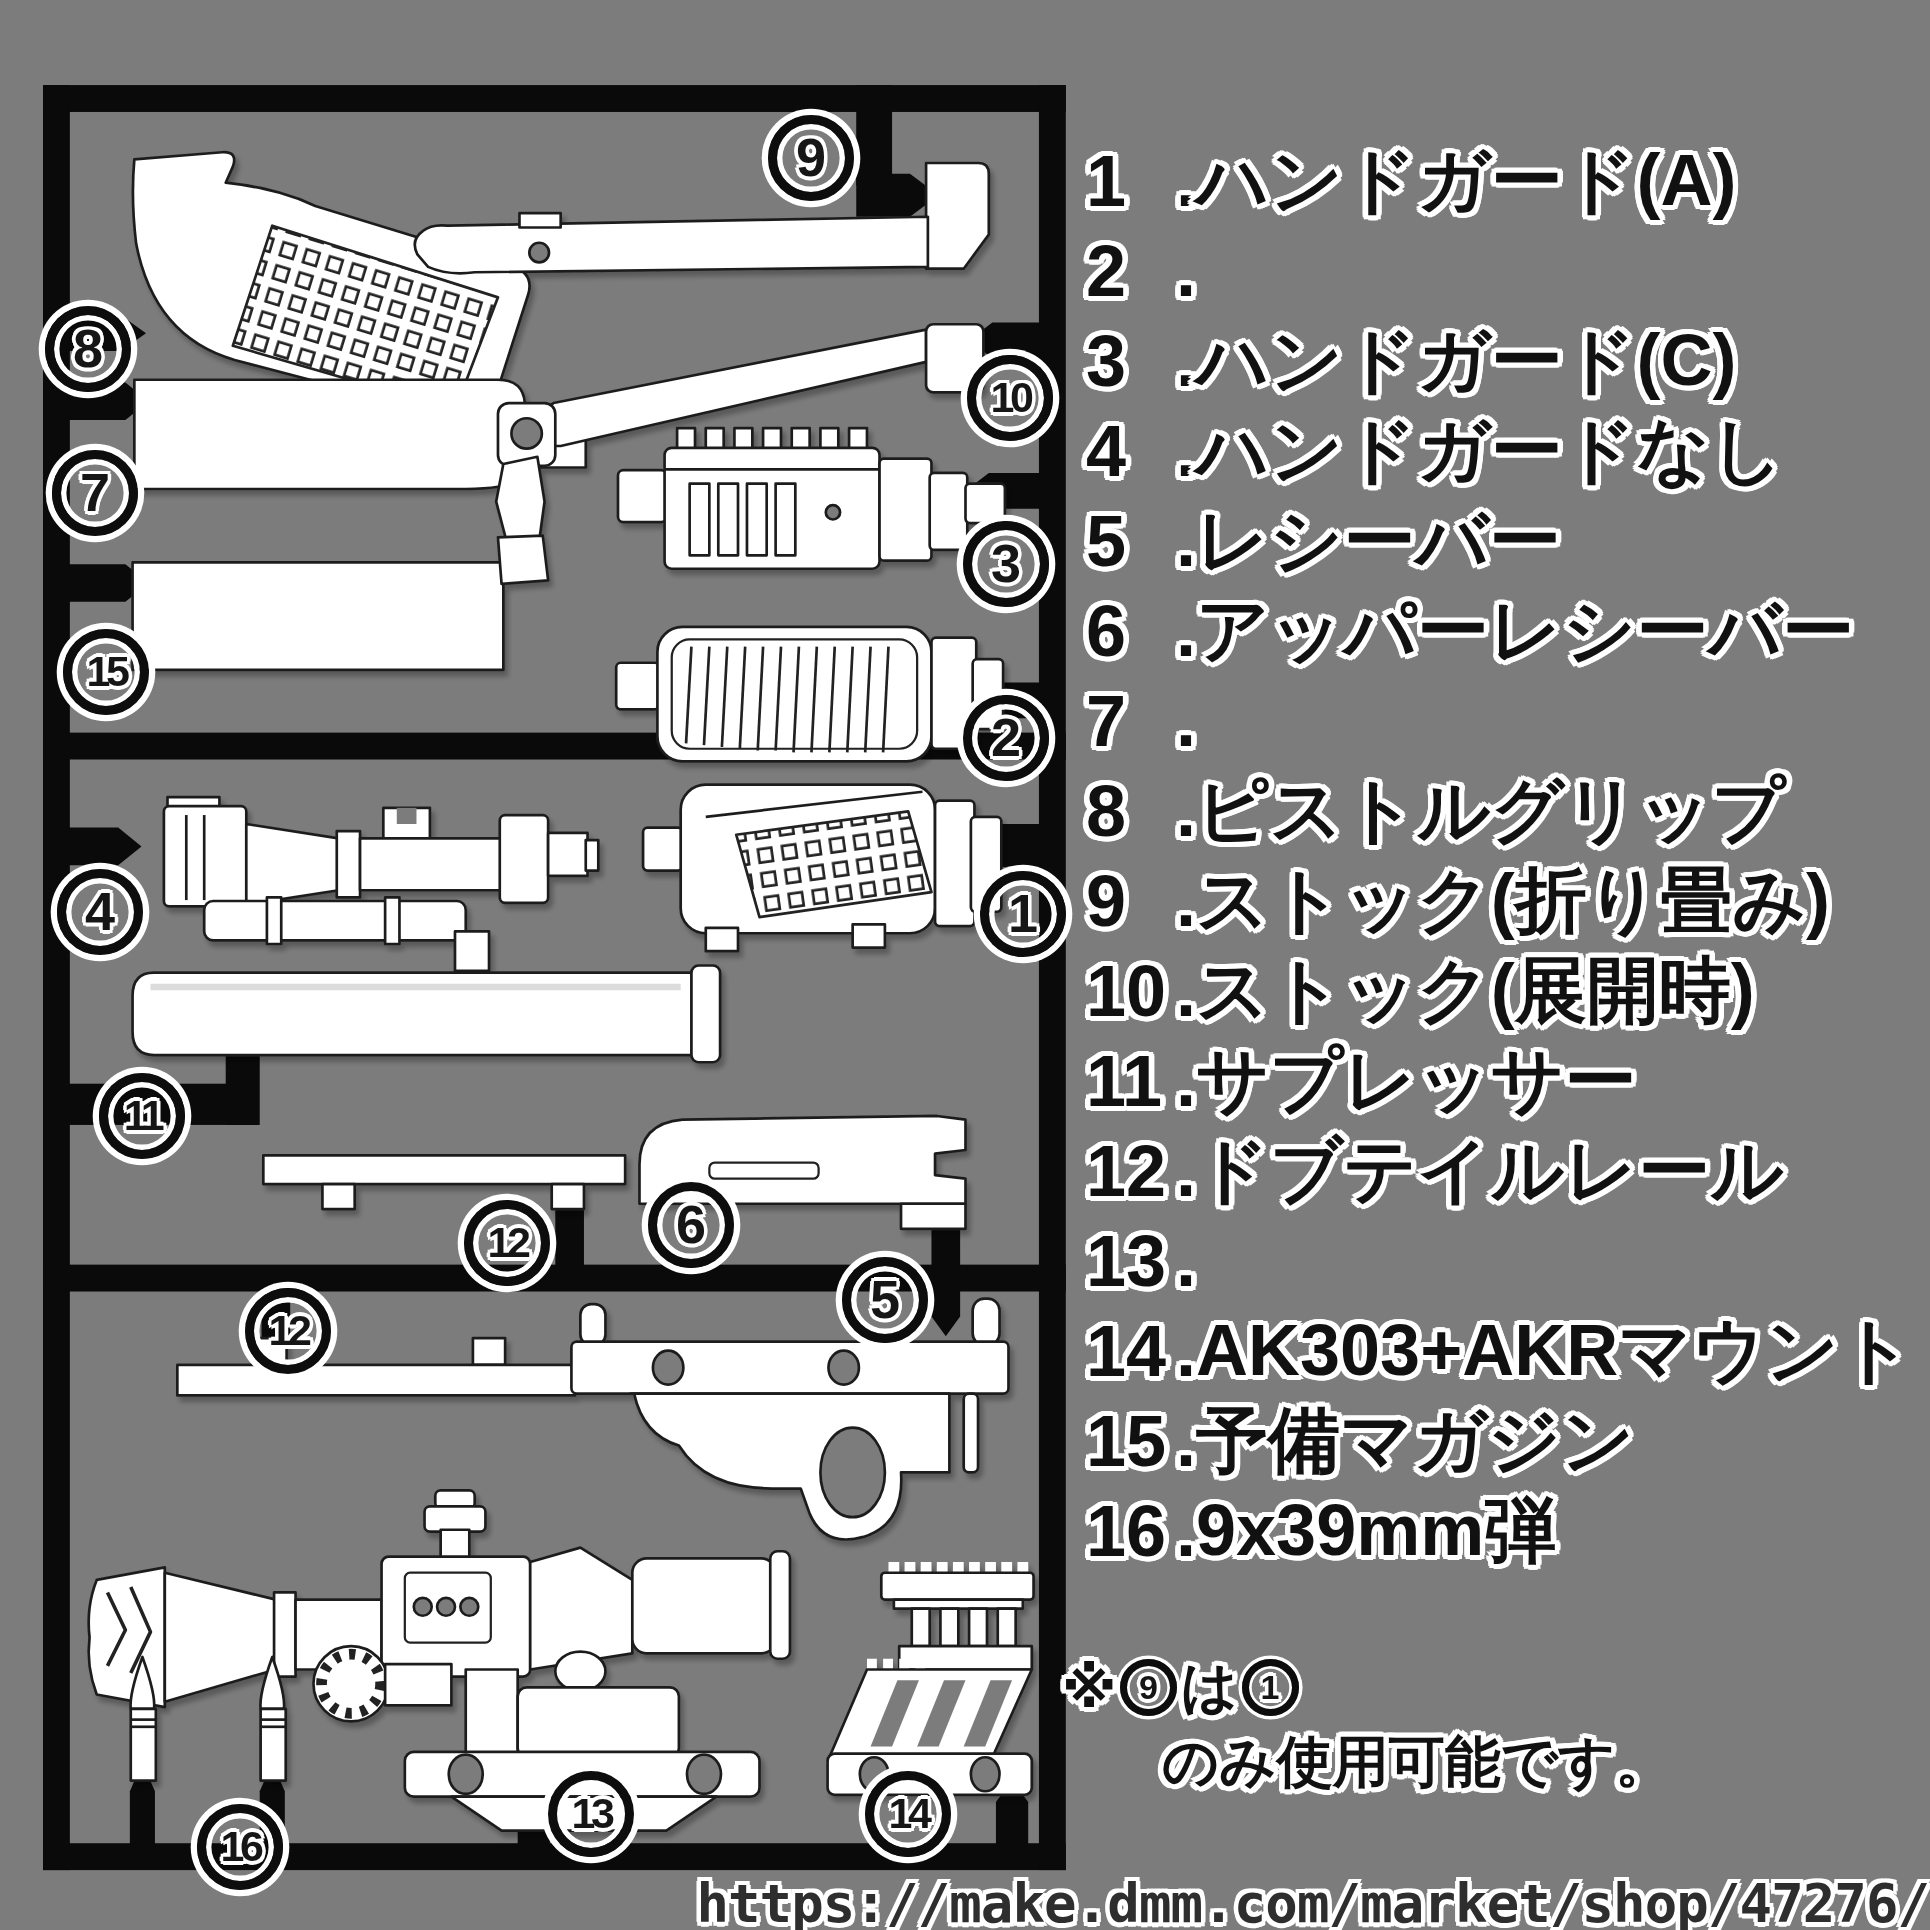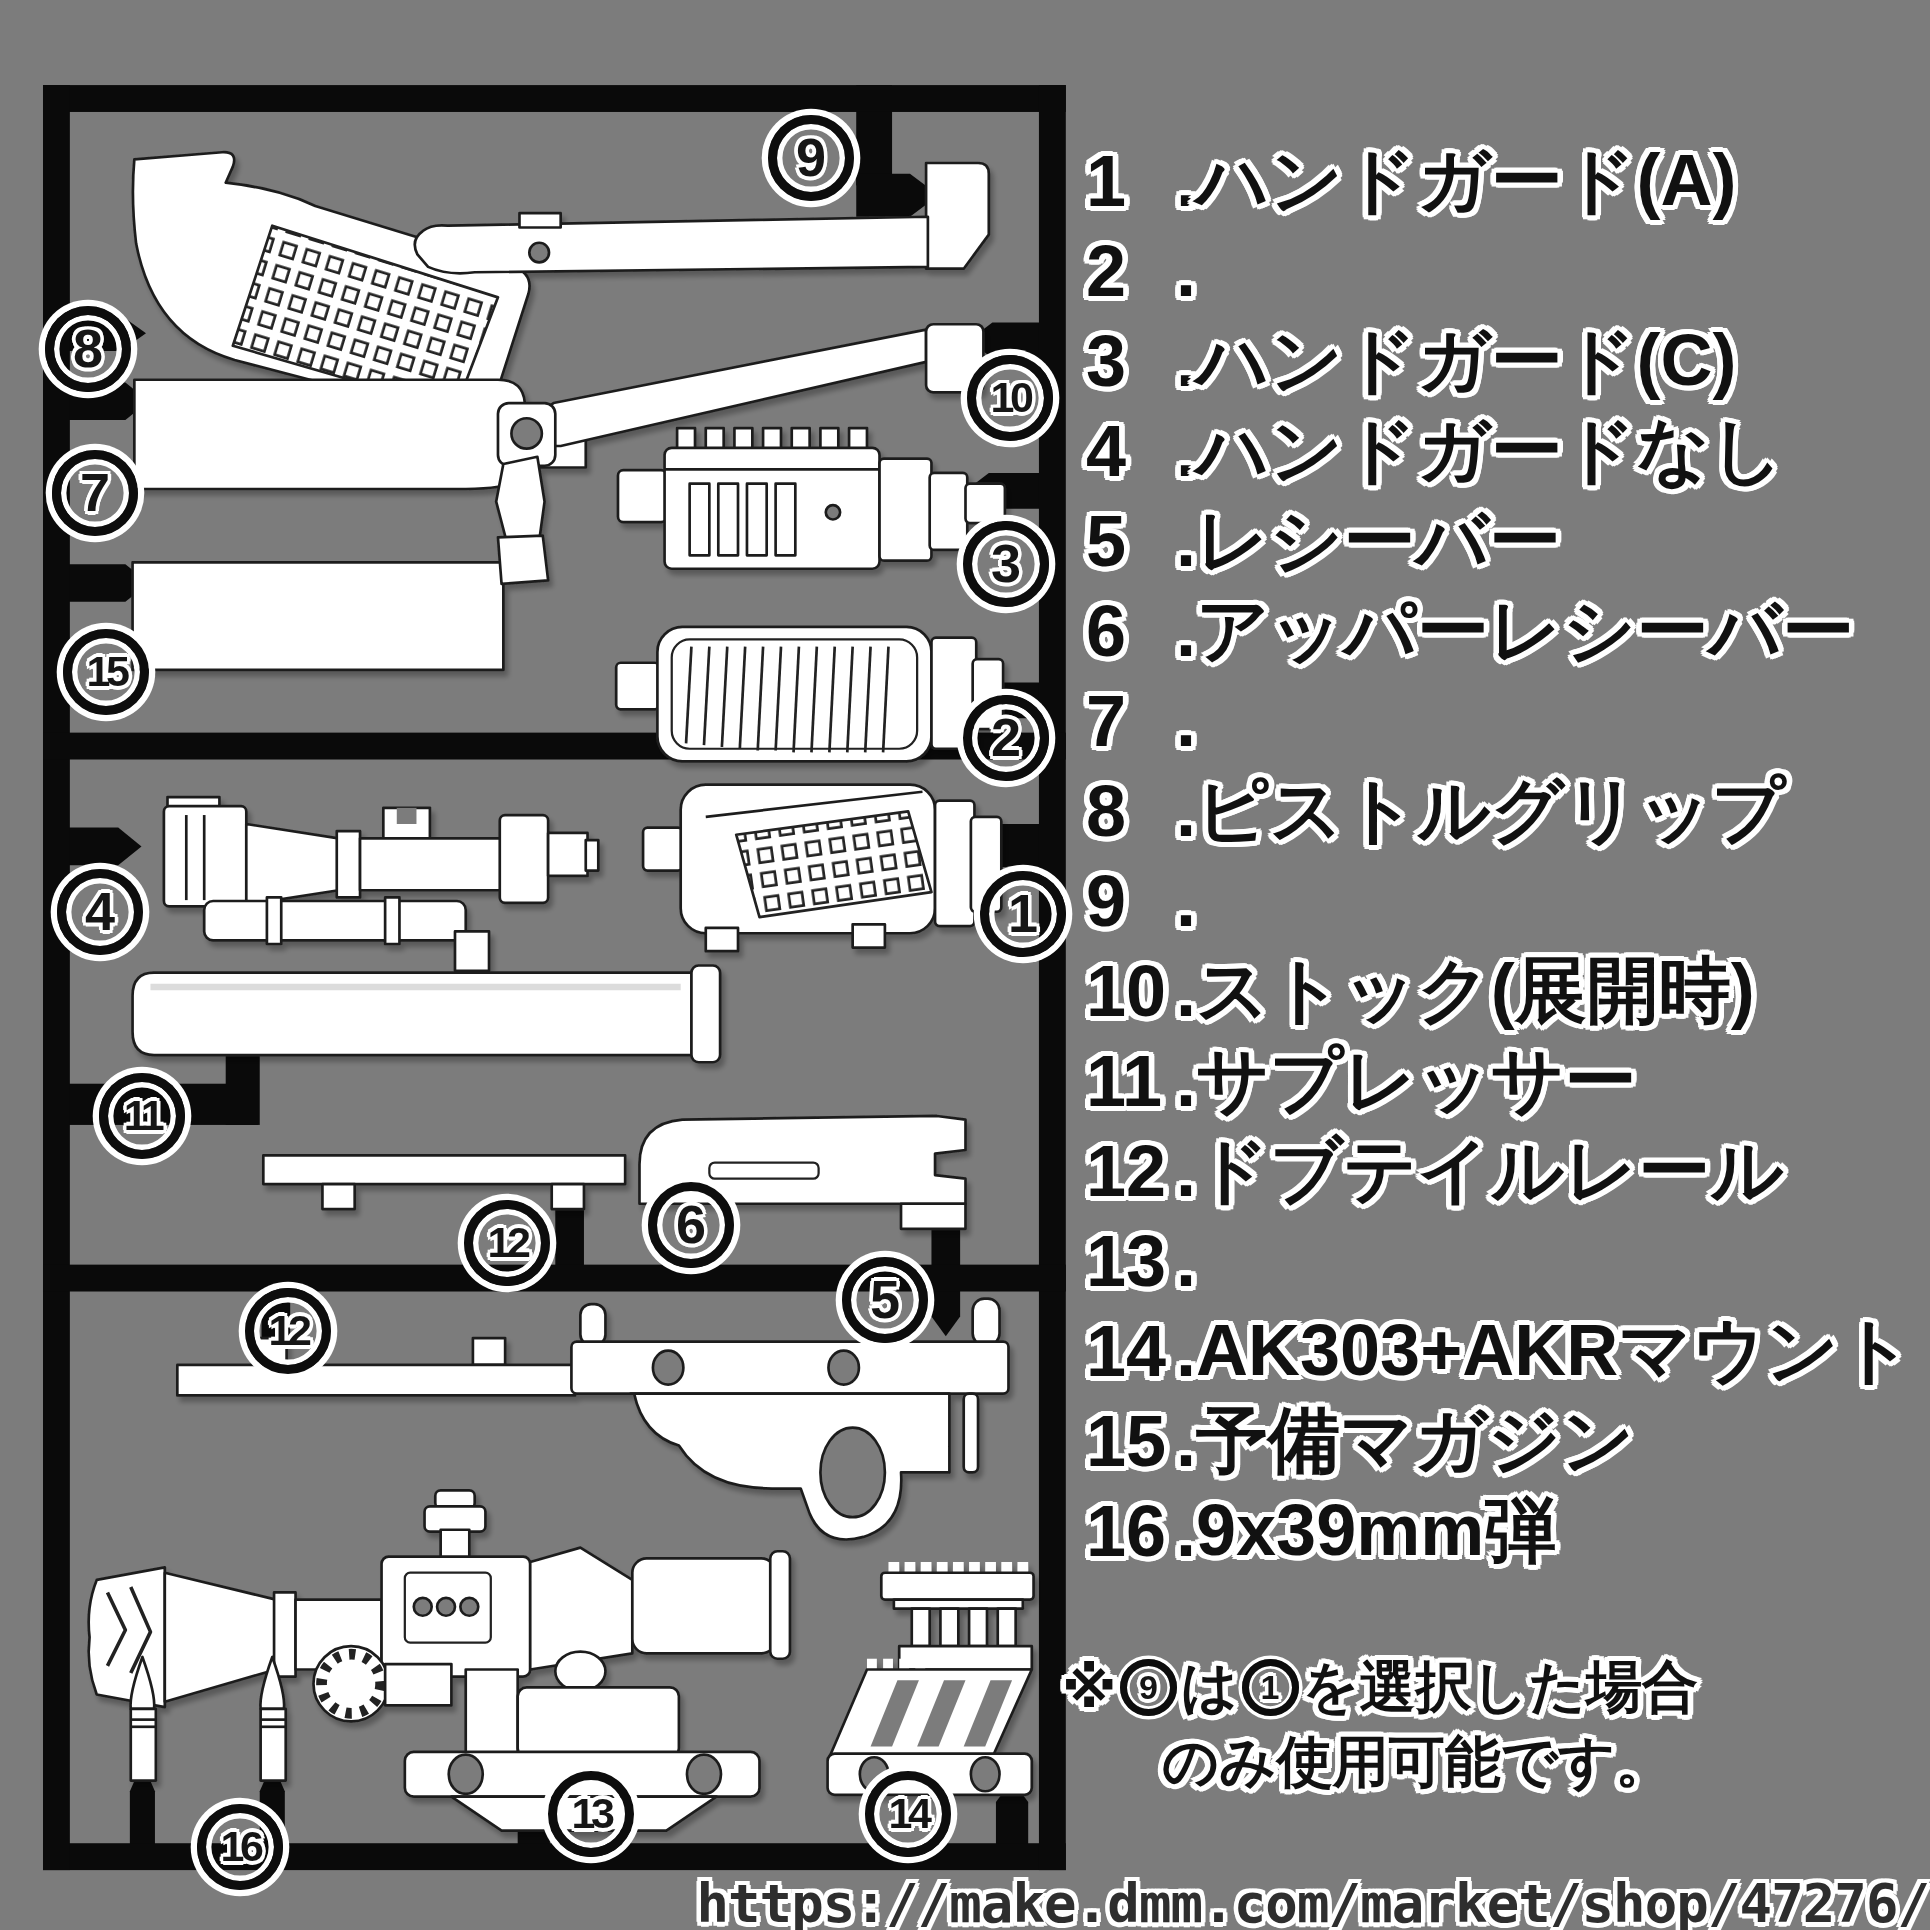--- a/index.html
+++ b/index.html
@@ -428,20 +428,21 @@
         <span class="ldot">.</span>
       </div>
     <div class="lrow outline">
         <span class="lnum">8</span>
         <span class="ldot">.</span>
         <span>ピストルグリップ</span>
       </div>
     <div class="lrow outline">
         <span class="lnum">9</span>
         <span class="ldot">.</span>
+        <span>ストック(折り畳み)</span>
       </div>
     <div class="lrow outline">
         <span class="lnum">10</span>
         <span class="ldot">.</span>
         <span>ストック(展開時)</span>
       </div>
     <div class="lrow outline">
         <span class="lnum">11</span>
         <span class="ldot">.</span>
         <span>サプレッサー</span>
@@ -475,21 +476,20 @@
   <div id="note">
     <div class="note-line outline">
       <span>※</span>
         <span class="ncirc outline-sm">
           <span>9</span>
         </span>
         <span>は</span>
         <span class="ncirc outline-sm">
           <span>1</span>
         </span>
-        <span>を選択した場合</span>
     </div>
     <div class="note-line second outline">
       <span>のみ使用可能です。</span>
     </div>
   </div>
 
   <div id="shop-url">https://make.dmm.com/market/shop/47276/</div>
 </div>
 
 

